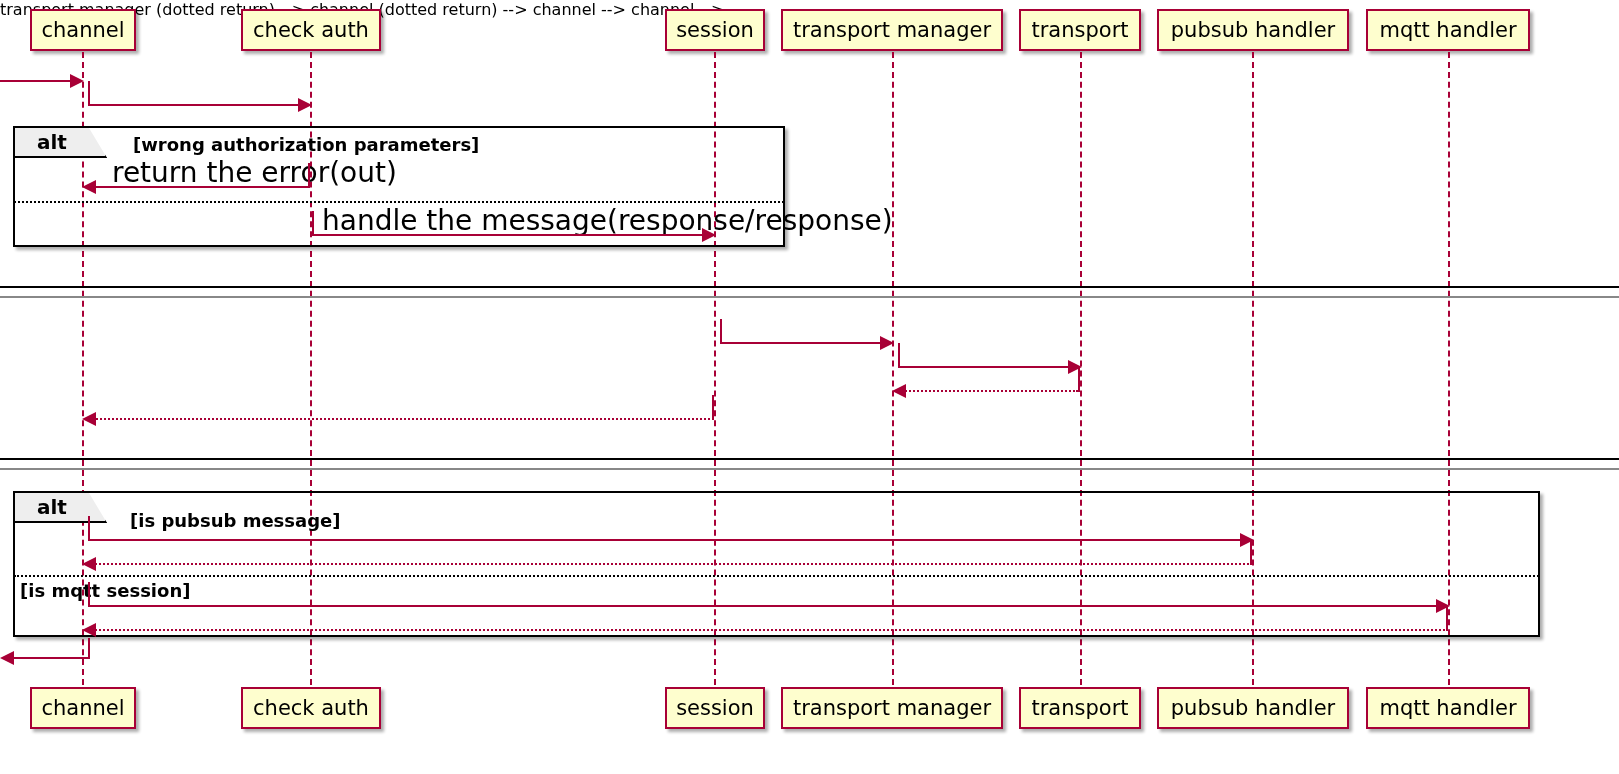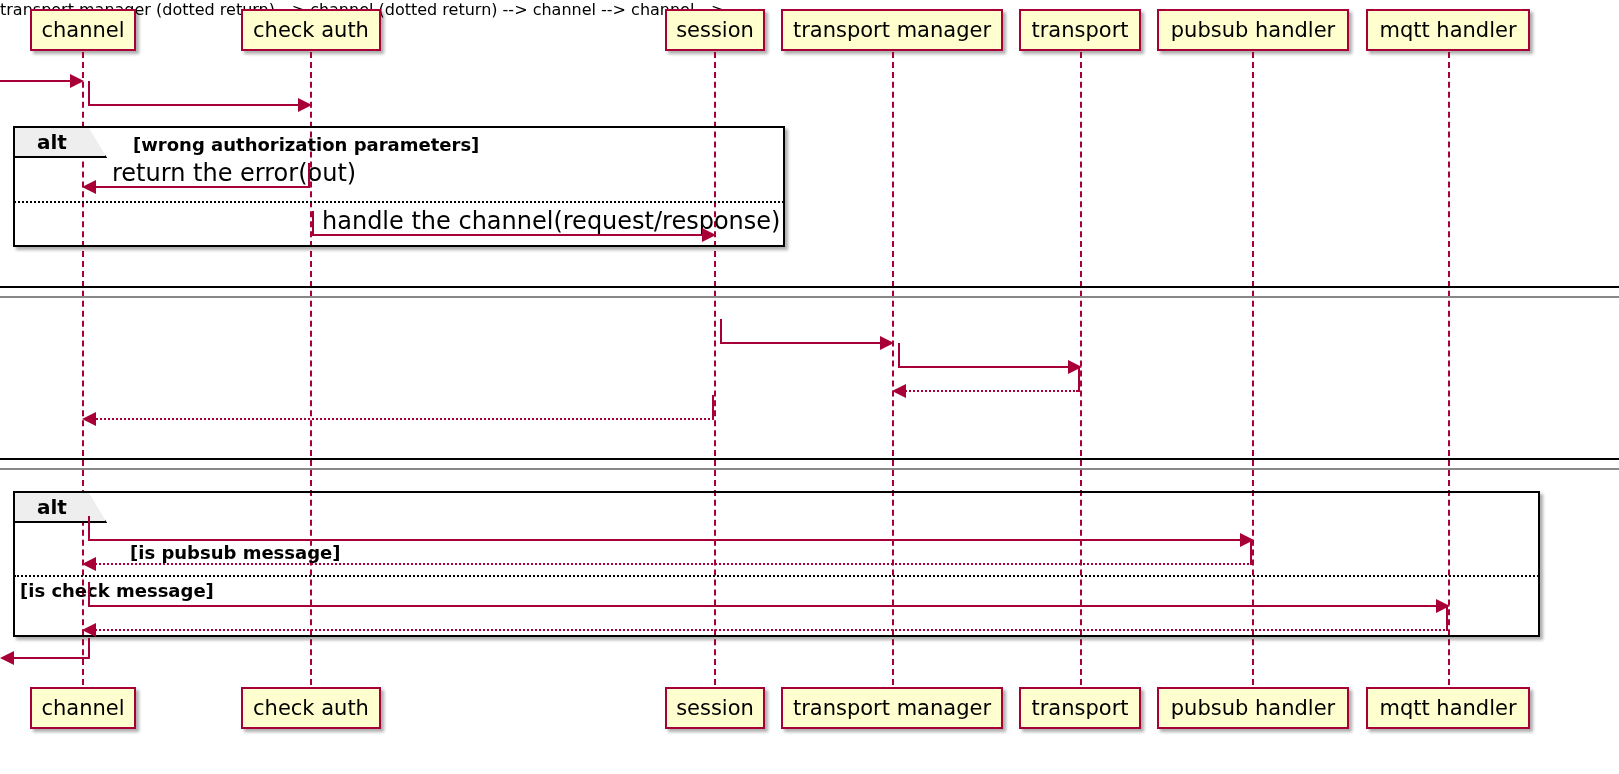--- a/index.html
+++ b/index.html
@@ -40,21 +40,21 @@
   .arrowL{
     border-top:7px solid transparent;
     border-bottom:7px solid transparent;
     border-right:14px solid #A80036;
   }
   
   .vstub{position:absolute;width:0;border-left:2px solid #A80036;}
 
   .msglabel{
     position:absolute;
-    font-size:24px;color:#000;white-space:nowrap;
+    font-size:28px;color:#000;white-space:nowrap;
     line-height:22px;
   }
 
   
   .groupframe{
     position:absolute;
     border:2px solid #000000;
     box-sizing:border-box;
     box-shadow:3px 3px 3px rgba(0,0,0,0.32);
     background:transparent;
@@ -152,21 +152,21 @@
   
   <div class="msglabel" style="left:112px;top:162px;">return the error(out)</div>
   <div class="msg" style="left:88px;top:186px;width:222px;"></div>
   <div class="vstub" style="left:308px;top:163px;height:25px;"></div>
   <div class="arrowL" style="left:82px;top:180px;"></div>
 
   
   <div class="groupsplit" style="left:14px;top:201px;width:770px;"></div>
 
   
-  <div class="msglabel" style="left:322px;top:210px;">handle the channel(request/response)</div>
+  <div class="msglabel" style="left:322px;top:210px;">handle the message(response/response)</div>
   <div class="msg" style="left:312px;top:234px;width:400px;"></div>
   <div class="vstub" style="left:312px;top:211px;height:25px;"></div>
   <div class="arrowR" style="left:702px;top:228px;"></div>
 
   
   <div class="dividerline" style="left:0px;top:286px;width:1619px;"></div>
   <div class="dividerline sub" style="left:0px;top:296px;width:1619px;"></div>
 
   
   
@@ -191,36 +191,36 @@
 
   
   <div class="dividerline" style="left:0px;top:458px;width:1619px;"></div>
   <div class="dividerline sub" style="left:0px;top:468px;width:1619px;"></div>
 
   
   <div class="groupframe" style="left:13px;top:491px;width:1527px;height:146px;"></div>
   <div class="grouphdr" style="left:15px;top:493px;width:92px;">
     <span>alt</span>
   </div>
-  <div class="groupcond" style="left:130px;top:510px;margin-top:32px;">[is pubsub message]</div>
+  <div class="groupcond" style="left:130px;top:510px;">[is pubsub message]</div>
 
   
   <div class="msg" style="left:88px;top:539px;width:1158px;"></div>
   <div class="vstub" style="left:88px;top:516px;height:25px;"></div>
   <div class="arrowR" style="left:1240px;top:533px;"></div>
 
    channel --&gt;
   <div class="msg dotted" style="left:88px;top:563px;width:1164px;"></div>
   <div class="vstub" style="left:1250px;top:540px;height:25px;"></div>
   <div class="arrowL" style="left:82px;top:557px;"></div>
 
   
   <div class="groupsplit" style="left:14px;top:575px;width:1525px;"></div>
 
-  <div class="groupcond" style="left:20px;top:580px;">[is check message]</div>
+  <div class="groupcond" style="left:20px;top:580px;">[is mqtt session]</div>
 
   
   <div class="msg" style="left:88px;top:605px;width:1354px;"></div>
   <div class="vstub" style="left:88px;top:582px;height:25px;"></div>
   <div class="arrowR" style="left:1436px;top:599px;"></div>
 
    channel --&gt;
   <div class="msg dotted" style="left:88px;top:629px;width:1360px;"></div>
   <div class="vstub" style="left:1446px;top:606px;height:25px;"></div>
   <div class="arrowL" style="left:82px;top:623px;"></div>

